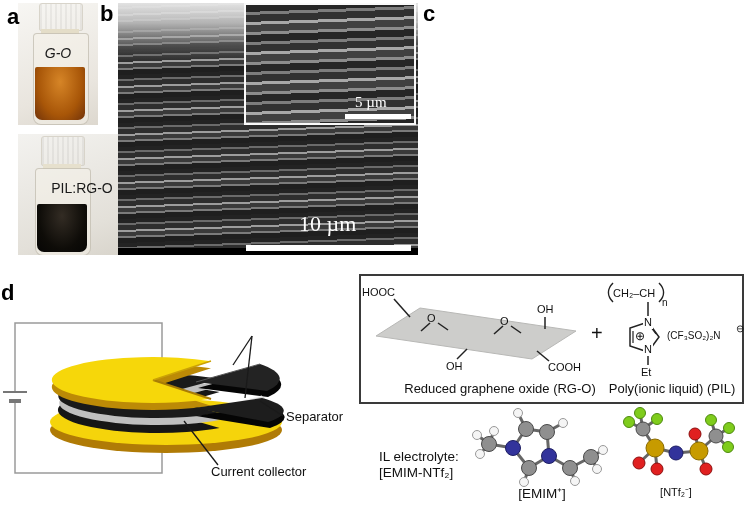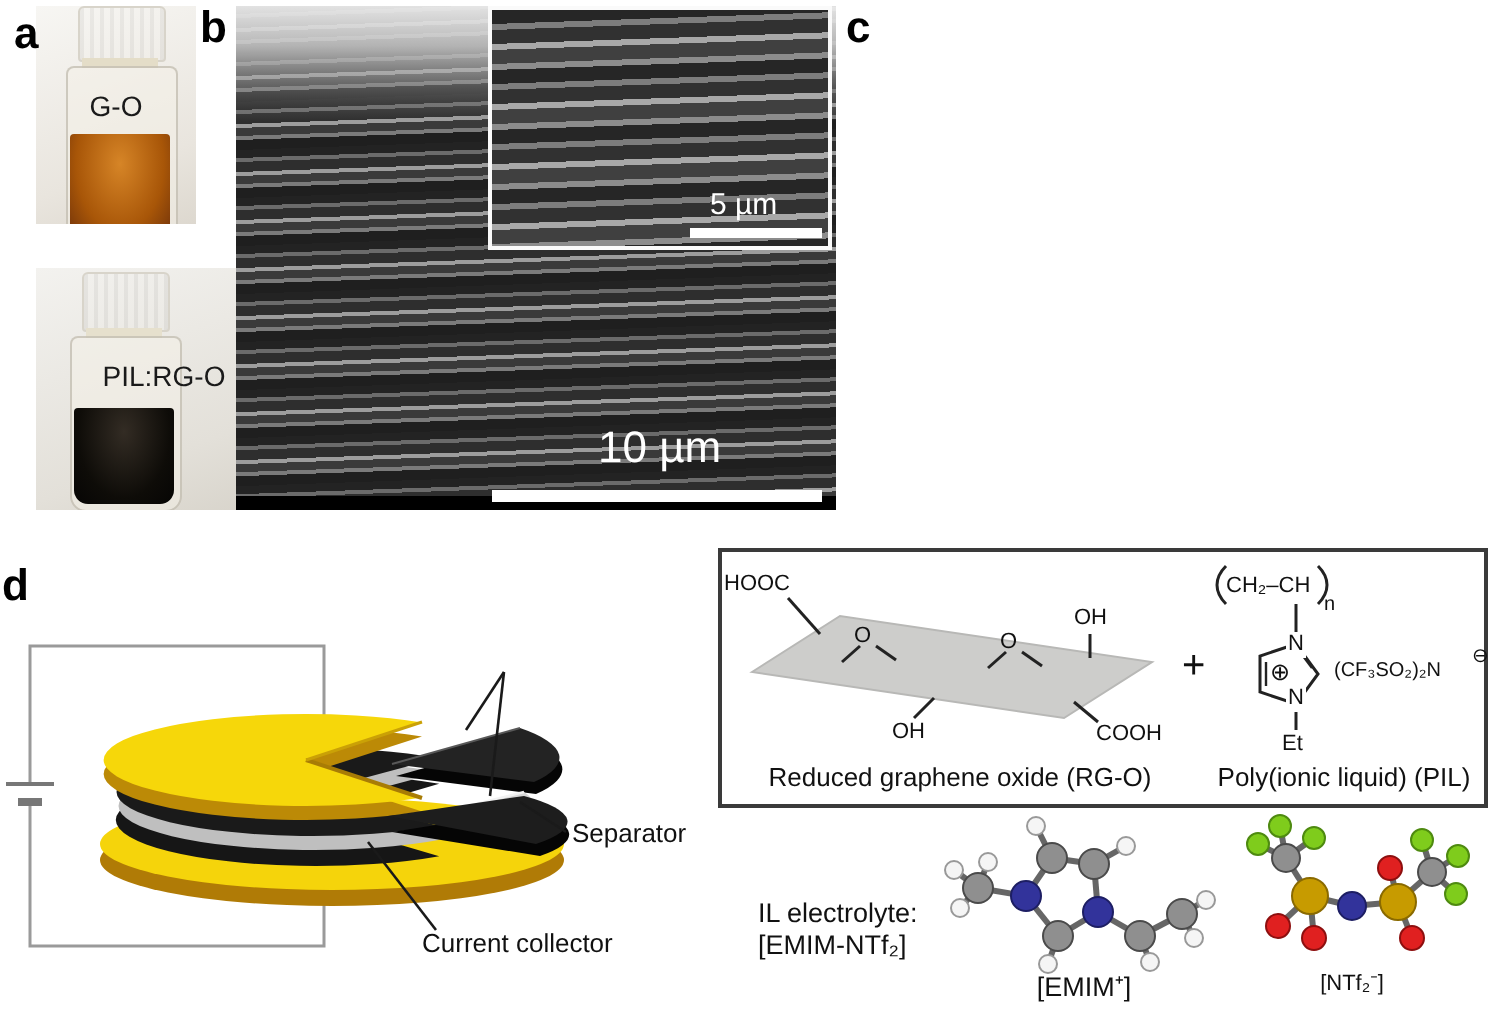--- a/index.html
+++ b/index.html
@@ -2,42 +2,42 @@
 <html><head>
 <meta charset="utf-8">
 <style>
   html,body{margin:0;padding:0;background:#fff;}
   .fig{position:relative;width:747px;height:506px;background:#fff;overflow:hidden;
        font-family:"Liberation Sans",sans-serif;color:#111;}
   .abs{position:absolute;}
   .pl{position:absolute;font-size:22px;font-weight:bold;color:#000;z-index:3;line-height:1;}
   
   .photo{position:absolute;left:18px;width:80px;overflow:hidden;}
-  .photo1{top:3px;height:109px;background:linear-gradient(160deg,#f7f6f3,#e9e5de 70%,#ddd8cf);}
+  .photo1{top:3px;height:122px;background:linear-gradient(160deg,#f7f6f3,#e9e5de 70%,#ddd8cf);font-style:italic;}
   .photo2{top:134px;height:121px;background:linear-gradient(160deg,#f3f2ef,#e3e0d9 70%,#d6d2c9);padding-left:48px;}
   .cap{position:absolute;background:linear-gradient(180deg,#fbfbf9,#eceae4);
        border:1px solid #d8d4ca;border-radius:3px 3px 2px 2px;
        background-image:repeating-linear-gradient(90deg,rgba(0,0,0,.05) 0 2px,rgba(255,255,255,0) 2px 5px);}
   .glass{position:absolute;background:rgba(244,241,232,.55);border:1px solid rgba(175,170,155,.55);
          border-radius:4px 4px 8px 8px;}
   .liquid{position:absolute;border-radius:2px 2px 7px 7px;}
   .liq-go{background:radial-gradient(ellipse at 50% 28%,#d68527,#a85608 62%,#70320a);}
   .liq-pil{background:radial-gradient(ellipse at 50% 25%,#332c24,#0e0c08 65%,#060504);}
   .vlabel{position:absolute;left:0;width:100%;text-align:center;font-size:14px;color:#1a1a1a;z-index:2;}
   
   .semb{position:absolute;left:118px;top:3px;width:300px;height:252px;
     background:
       linear-gradient(180deg,rgba(236,236,236,.95) 0px,rgba(205,205,205,.85) 20px,rgba(150,150,150,.45) 40px,rgba(0,0,0,0) 58px),
       linear-gradient(0deg,#000 0 7px,rgba(0,0,0,0) 7px),
       repeating-linear-gradient(178deg,#232323 0 4px,#6b6b6b 4px 6px,#2e2e2e 6px 11px,#9d9d9d 11px 13px,#3a3a3a 13px 17px,#7b7b7b 17px 19px,#1f1f1f 19px 24px);}
   .inset{position:absolute;left:126px;top:0;width:172px;height:122px;box-sizing:border-box;
     border:2px solid #fafafa;
     background:repeating-linear-gradient(178deg,#262626 0 7px,#7d7d7d 7px 10px,#313131 10px 17px,#a8a8a8 17px 20px,#404040 20px 27px,#8c8c8c 27px 30px);}
   .bar{position:absolute;background:#fff;z-index:2;}
-  .sctext{position:absolute;color:#fff;z-index:2;line-height:1;}
+  .sctext{position:absolute;color:#fff;z-index:2;line-height:1;font-family:Liberation Serif, serif;}
   
   .temc{position:absolute;left:443px;top:3px;width:304px;height:255px;background:#ececea;}
   
   .t{position:absolute;z-index:3;line-height:1.15;}
   .red{color:#e8201e;font-weight:bold;font-size:15px;}
   .cap13{font-size:13px;color:#111;}
   .chem{font-size:11px;color:#111;text-align:center;}
   .chem-s{font-size:10px;color:#111;}
   .nlab{font-size:11px;color:#111;background:#fff;padding:0 1px;}
   .center{text-align:center;}
@@ -218,21 +218,21 @@
 
   <span class="t cap13" style="left:286px;top:410px;">Separator</span>
   <span class="t cap13" style="left:211px;top:465px;">Current collector</span>
 
   <span class="t chem" style="left:362px;top:286px;">HOOC</span>
   <span class="t chem" style="left:427px;top:312px;">O</span>
   <span class="t chem" style="left:500px;top:315px;">O</span>
   <span class="t chem" style="left:537px;top:303px;">OH</span>
   <span class="t chem" style="left:446px;top:360px;">OH</span>
   <span class="t chem" style="left:548px;top:361px;">COOH</span>
-  <span class="t cap13 center" style="left:366px;top:382px;width:228px;">Reduced graphene oxide (RG-O)</span>
+  <span class="t cap13 center" style="left:386px;top:382px;width:228px;">Reduced graphene oxide (RG-O)</span>
   <span class="t" style="left:591px;top:322px;font-size:20px;">+</span>
   <span class="t chem" style="left:613px;top:287px;">CH₂–CH</span>
   <span class="t chem-s" style="left:662px;top:297px;">n</span>
   <span class="t nlab" style="left:643px;top:316px;">N</span>
   <span class="t nlab" style="left:643px;top:343px;">N</span>
   <span class="t" style="left:635px;top:330px;font-size:12px;">⊕</span>
   <span class="t chem-s" style="left:667px;top:330px;">(CF₃SO₂)₂N</span>
   <span class="t chem-s" style="left:736px;top:323px;">⊖</span>
   <span class="t chem" style="left:641px;top:366px;">Et</span>
   <span class="t cap13 center" style="left:592px;top:382px;width:160px;">Poly(ionic liquid) (PIL)</span>

